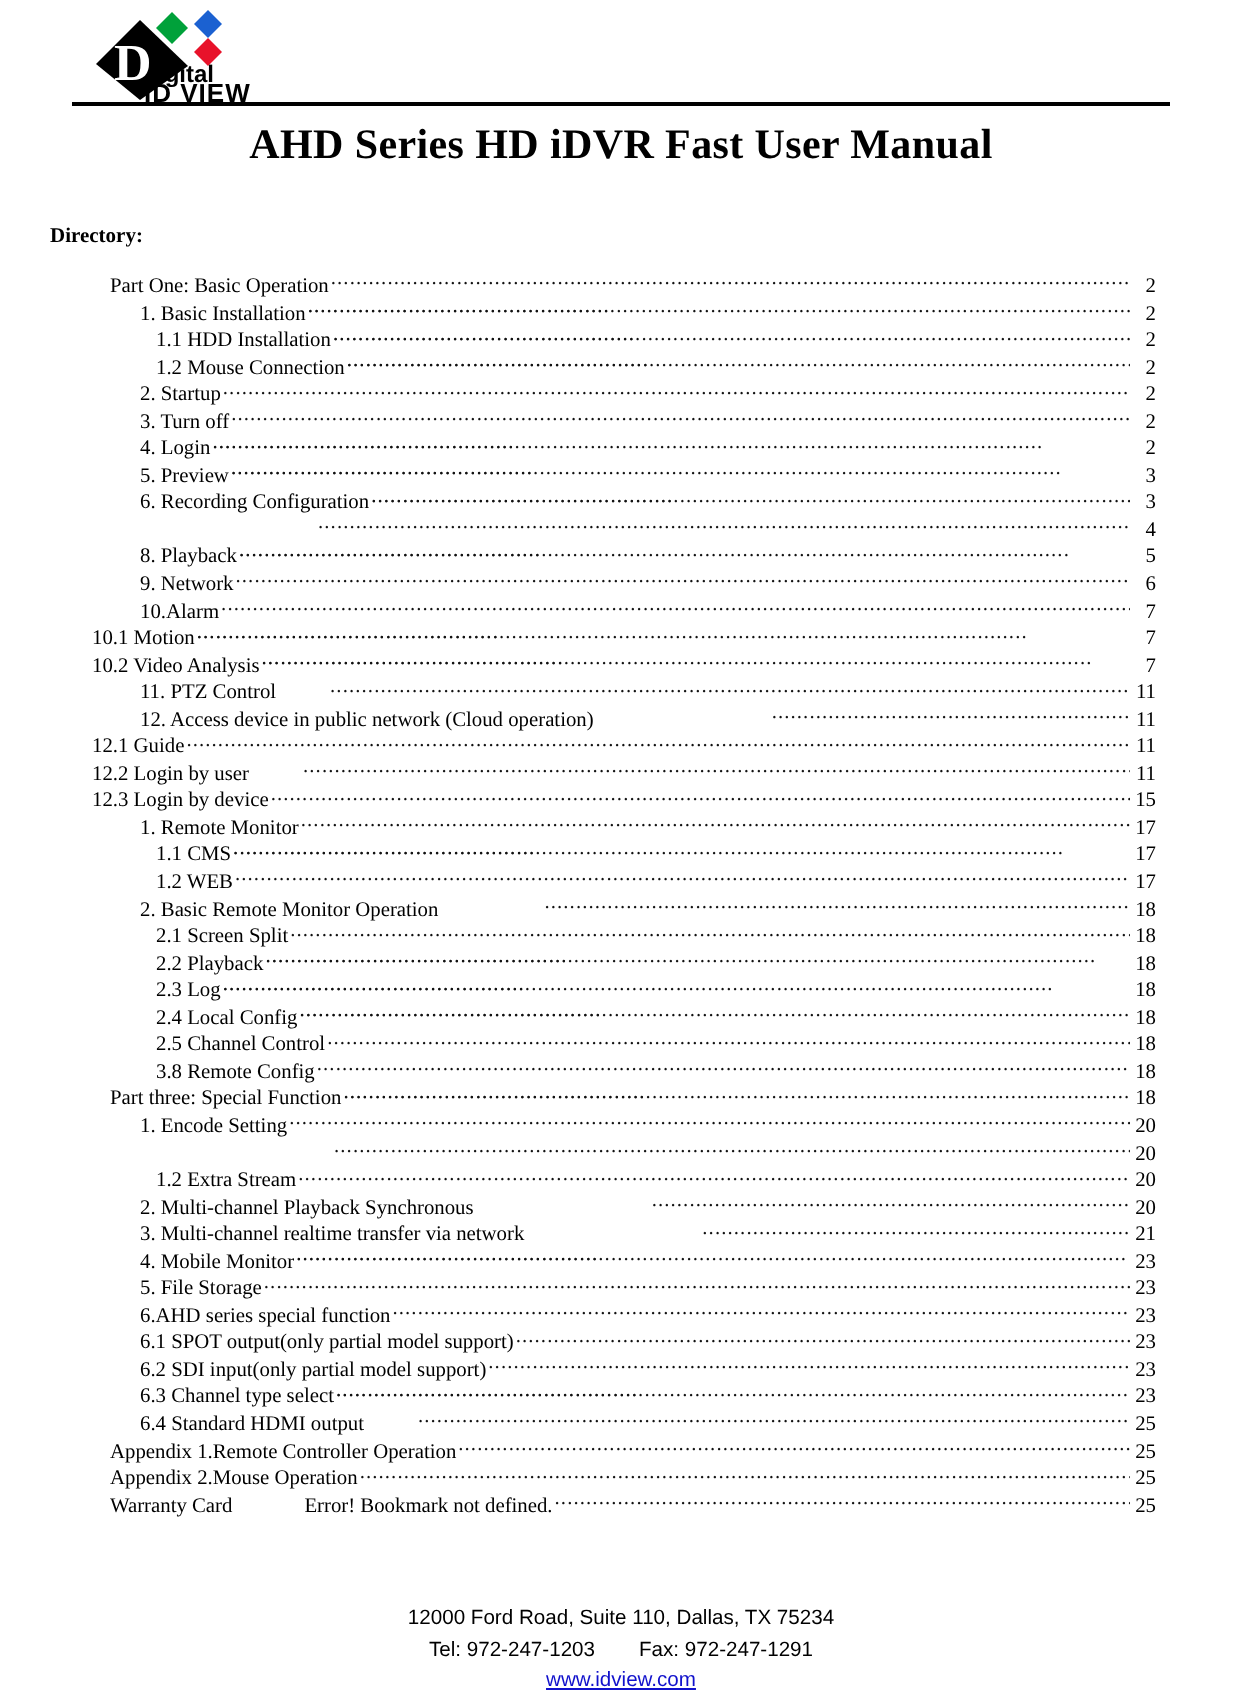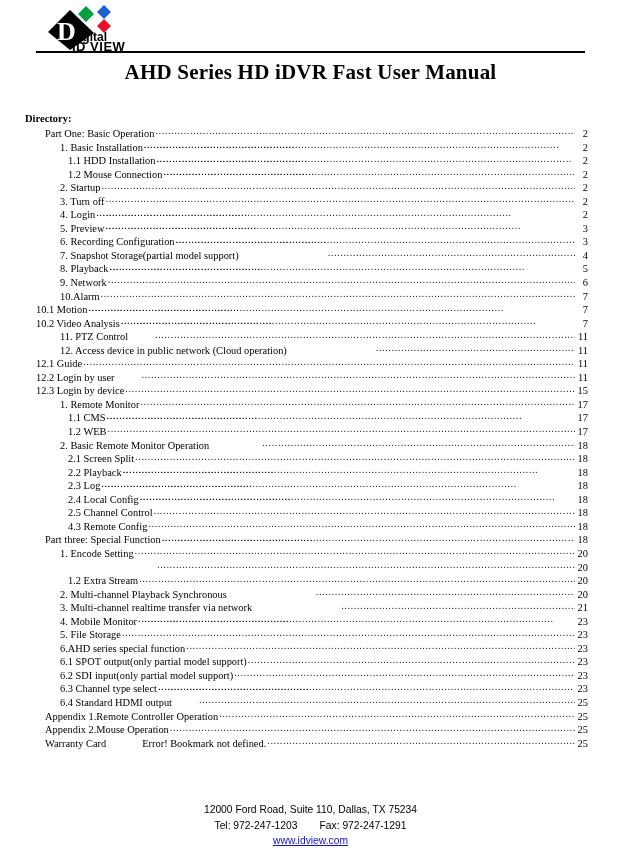--- a/index.html
+++ b/index.html
@@ -62,21 +62,21 @@
     width: 621px;
   }
   .toc-heading {
     font-size: 10.5px;
     font-weight: bold;
     margin-left: 25px;
     line-height: 14px;
     padding-bottom: 1px;
   }
   .toc-list {
-    margin: 0;
+    margin: 10px;
     padding: 0;
     list-style: none;
   }
   .toc-row {
     display: flex;
     align-items: baseline;
     font-size: 10.4px;
     line-height: 13.55px;
     white-space: nowrap;
     padding-right: 33px;
@@ -223,21 +223,20 @@
         <span class="toc-label">5. Preview</span>
         <span class="toc-leader brk"></span>
         <span class="toc-page">3</span>
       </li>
       <li class="toc-row lv1">
         <span class="toc-label">6. Recording Configuration</span>
         <span class="toc-leader gap-sm brk"></span>
         <span class="toc-page">3</span>
       </li>
       <li class="toc-row lv1">
-        <span class="toc-label">7. Snapshot Storage(partial model support)</span>
         <span class="toc-leader gap-lg"></span>
         <span class="toc-page">4</span>
       </li>
       <li class="toc-row lv1">
         <span class="toc-label">8. Playback</span>
         <span class="toc-leader brk"></span>
         <span class="toc-page">5</span>
       </li>
       <li class="toc-row lv1">
         <span class="toc-label">9. Network</span>
@@ -323,21 +322,21 @@
         <span class="toc-label">2.4 Local Config</span>
         <span class="toc-leader brk"></span>
         <span class="toc-page">18</span>
       </li>
       <li class="toc-row lv2">
         <span class="toc-label">2.5 Channel Control</span>
         <span class="toc-leader "></span>
         <span class="toc-page">18</span>
       </li>
       <li class="toc-row lv2">
-        <span class="toc-label">4.3 Remote Config</span>
+        <span class="toc-label">3.8 Remote Config</span>
         <span class="toc-leader "></span>
         <span class="toc-page">18</span>
       </li>
       <li class="toc-row lv0">
         <span class="toc-label">Part three: Special Function</span>
         <span class="toc-leader gap-md brk"></span>
         <span class="toc-page">18</span>
       </li>
       <li class="toc-row lv1">
         <span class="toc-label">1. Encode Setting</span>

